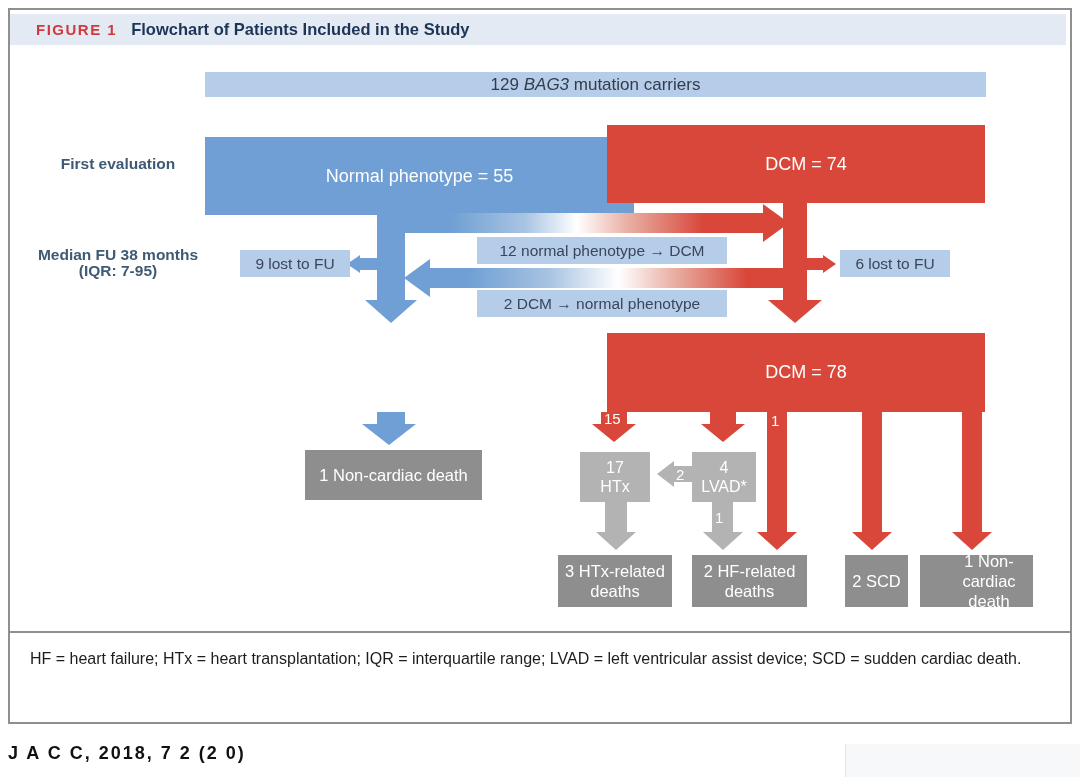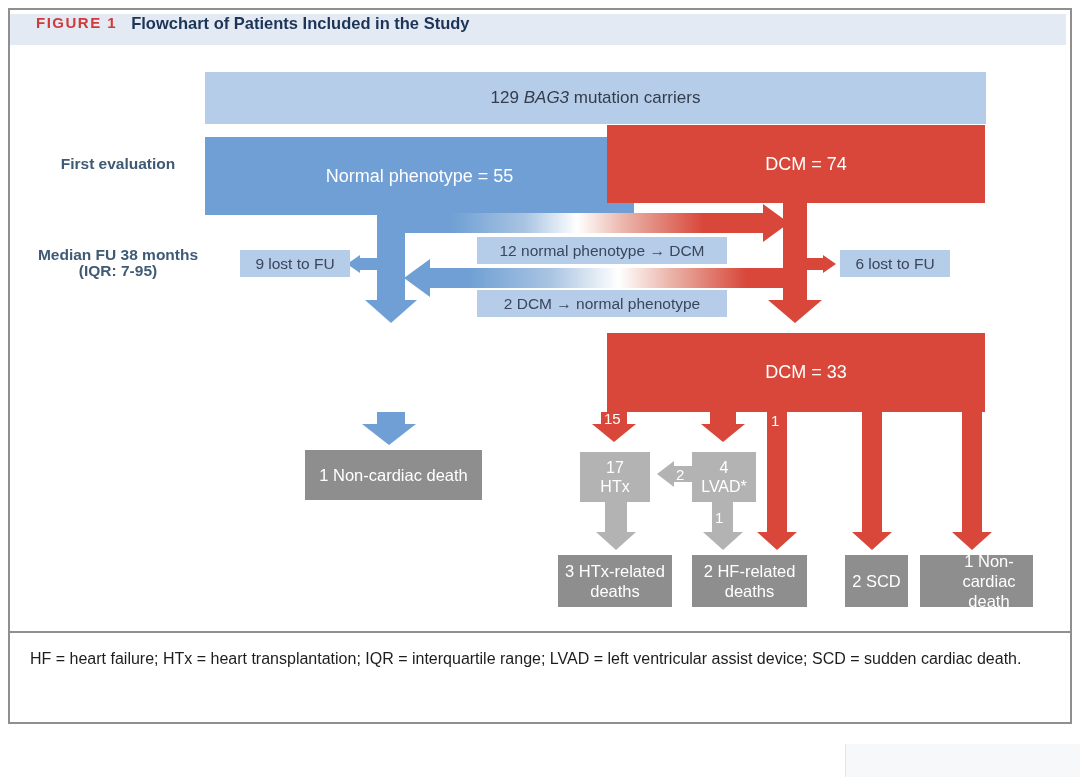--- a/index.html
+++ b/index.html
@@ -7,27 +7,27 @@
   .page {
     position:relative; width:1080px; height:777px; background:#ffffff;
     font-family:"Liberation Sans","DejaVu Sans",sans-serif; overflow:hidden;
   }
   .fig-border {
     position:absolute; left:8px; top:8px; width:1064px; height:716px;
     border:2px solid #8f8f8f; background:#ffffff;
   }
   .header-band {
     position:absolute; left:10px; top:14px; width:1056px; height:31px;
-    background:#e4eaf3; display:flex; align-items:flex-start; padding-left:26px;
+    background:#e4eaf3; display:flex; align-items:center; padding-left:26px;
   }
   .fig-tag { color:#cf3a3c; font-weight:bold; font-size:15px; letter-spacing:1.5px; margin-right:14px; }
   .fig-title { color:#1c3557; font-weight:bold; font-size:16.5px; }
 
   .box { position:absolute; display:flex; align-items:center; justify-content:center; text-align:center; }
-  .root-box { left:205px; top:72px; width:781px; height:52px; background:#b6cde9; color:#333c4a; font-size:17px; }
+  .root-box { left:205px; top:72px; width:781px; height:25px; background:#b6cde9; color:#333c4a; font-size:17px; }
   .blue-box { background:#6f9fd4; color:#ffffff; font-size:18px; }
   .red-box  { background:#d8473a; color:#ffffff; font-size:18px;padding-left:20px; }
   .b1 { left:205px; top:137px; width:429px; height:78px; }
   .r1 { left:607px; top:125px; width:378px; height:78px; }
   .b2 { left:205px; top:333px; width:377px; height:79px; }
   .r2 { left:607px; top:333px; width:378px; height:79px; }
   .lite { background:#b6cde9; color:#39465c; font-size:15.5px; }
   .lost-l { left:240px; top:250px; width:110px; height:27px; }
   .lost-r { left:840px; top:250px; width:110px; height:27px; }
   .cross-label-1 { left:477px; top:237px; width:250px; height:27px; }
@@ -107,21 +107,21 @@
   <div class="tri cross-head-2"></div>
   <div class="box lite cross-label-2">2 DCM → normal phenotype</div>
 
   <div class="shaft blue-f" style="left:360px;top:258px;width:17px;height:12px;"></div>
   <div class="tri" style="left:347px;top:255px;border-top:9px solid transparent;border-bottom:9px solid transparent;border-right:13px solid #6f9fd4;"></div>
   <div class="box lite lost-l">9 lost to FU</div>
   <div class="shaft red-f" style="left:807px;top:258px;width:16px;height:12px;"></div>
   <div class="tri" style="left:823px;top:255px;border-top:9px solid transparent;border-bottom:9px solid transparent;border-left:13px solid #d8473a;"></div>
   <div class="box lite lost-r">6 lost to FU</div>
 
-  <div class="box red-box r2">DCM = 33</div>
+  <div class="box red-box r2">DCM = 78</div>
 
   <div class="shaft blue-f" style="left:377px;top:412px;width:28px;height:12px;"></div>
   <div class="tri" style="left:362px;top:424px;border-left:27px solid transparent;border-right:27px solid transparent;border-top:21px solid #6f9fd4;"></div>
   <div class="box gray-dark nc-left">1 Non-cardiac death</div>
 
   <div class="shaft red-f" style="left:601px;top:412px;width:26px;height:12px;"></div>
   <div class="tri" style="left:592px;top:424px;border-left:22px solid transparent;border-right:22px solid transparent;border-top:18px solid #d8473a;"></div>
   <div class="num" style="left:604px;top:410px;">15</div>
   <div class="shaft red-f" style="left:710px;top:412px;width:26px;height:12px;"></div>
   <div class="tri" style="left:701px;top:424px;border-left:22px solid transparent;border-right:22px solid transparent;border-top:18px solid #d8473a;"></div>
@@ -175,14 +175,15 @@
       <div>1 Non-cardiac</div>
       <div>death</div>
     </div>
   </div>
 
   <div class="separator"></div>
   <div class="footnote">
     <div>HF = heart failure; HTx = heart transplantation; IQR = interquartile range; LVAD = left ventricular assist device; SCD = sudden cardiac death.</div>
   </div>
 
+  <div class="citation">J A C C, 2018, 7 2 (2 0)</div>
   <div class="corner-panel"></div>
 </div>
 
 </body></html>

